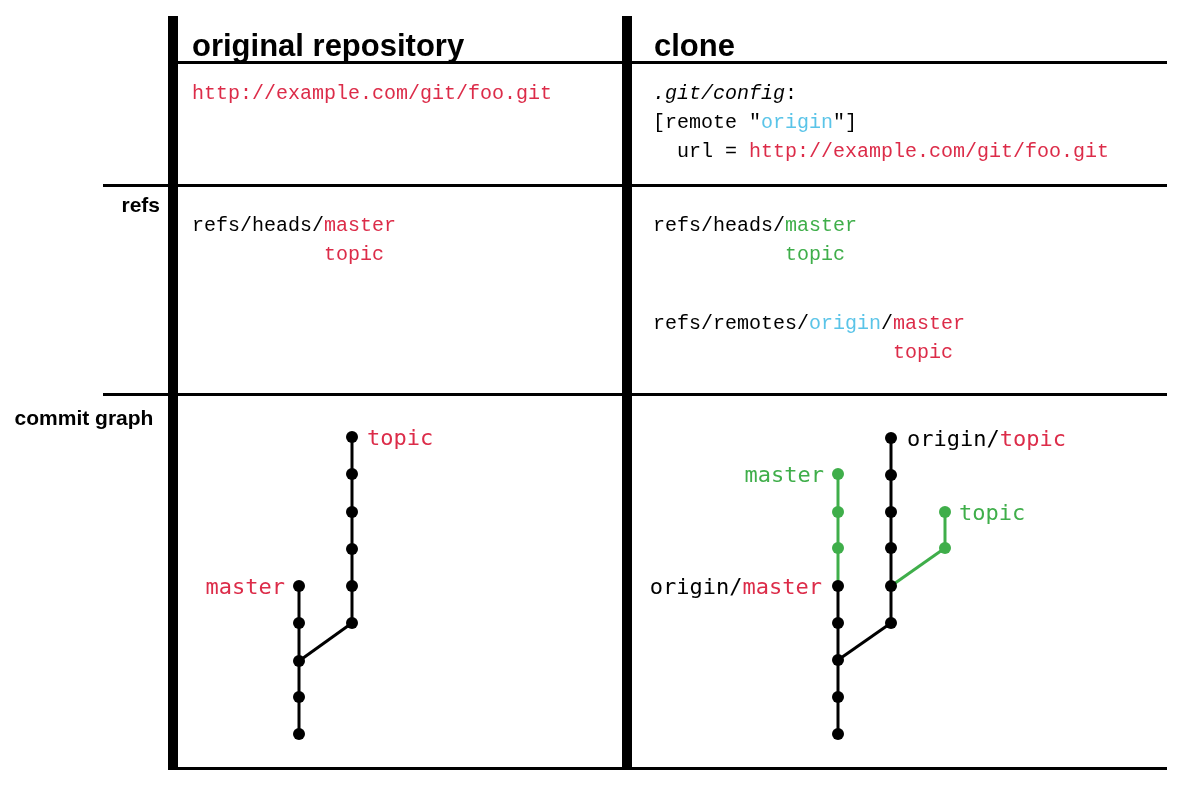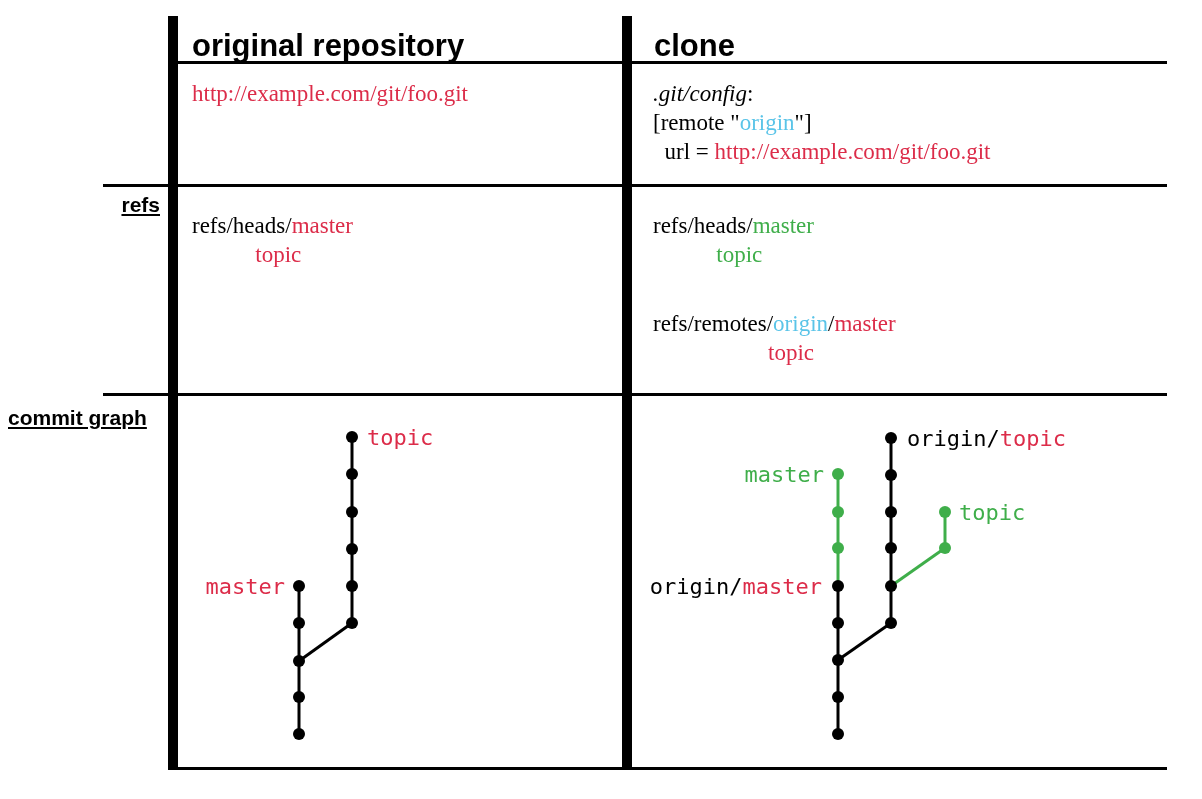--- a/index.html
+++ b/index.html
@@ -17,27 +17,27 @@
   #hline-graph{top:393px;left:103px;width:1064px;}
   #hline-bottom{top:767px;left:168px;width:999px;}
 
   
   .col-header{position:absolute;top:17px;font-size:31px;font-weight:700;
               letter-spacing:0px;color:#000;white-space:nowrap;margin-top:11px;}
   #hdr-original{left:192px;}
   #hdr-clone{left:654px;text-align:center;}
 
   
-  .row-label{position:absolute;font-size:21px;font-weight:600;color:#000;white-space:nowrap;text-decoration:underline;}
+  .row-label{position:absolute;font-size:21px;font-weight:600;color:#000;white-space:nowrap;}
   #lbl-refs{top:193px;left:0px;width:160px;text-align:right;}
-  #lbl-commit-graph{top:406px;left:8px;width:152px;text-align:left;}
+  #lbl-commit-graph{top:406px;left:8px;width:152px;text-align:center;}
 
   
-  .code-block{position:absolute;font-family:Liberation Serif, serif;
-              font-size:23px;line-height:29px;white-space:pre;color:#000;}
+  .code-block{position:absolute;font-family:Liberation Mono, monospace;
+              font-size:20px;line-height:29px;white-space:pre;color:#000;}
   .code-line{display:block;}
   .seg-italic{font-style:italic;}
 
   #graph-svg{position:absolute;left:0;top:0;}
   .graph-label{font-family:"DejaVu Sans Mono",monospace;font-size:22px;}
 </style>
 </head>
 <body>
 
 <div class="canvas">

